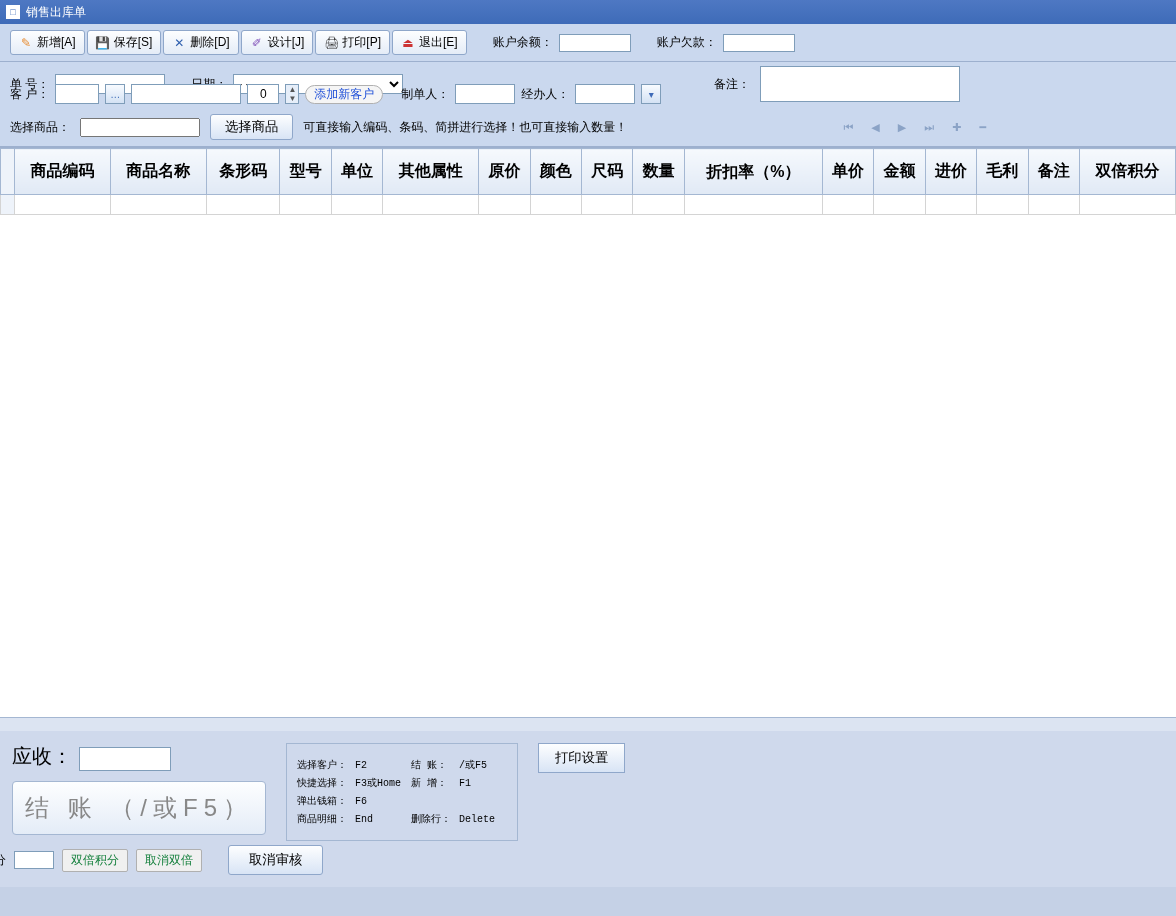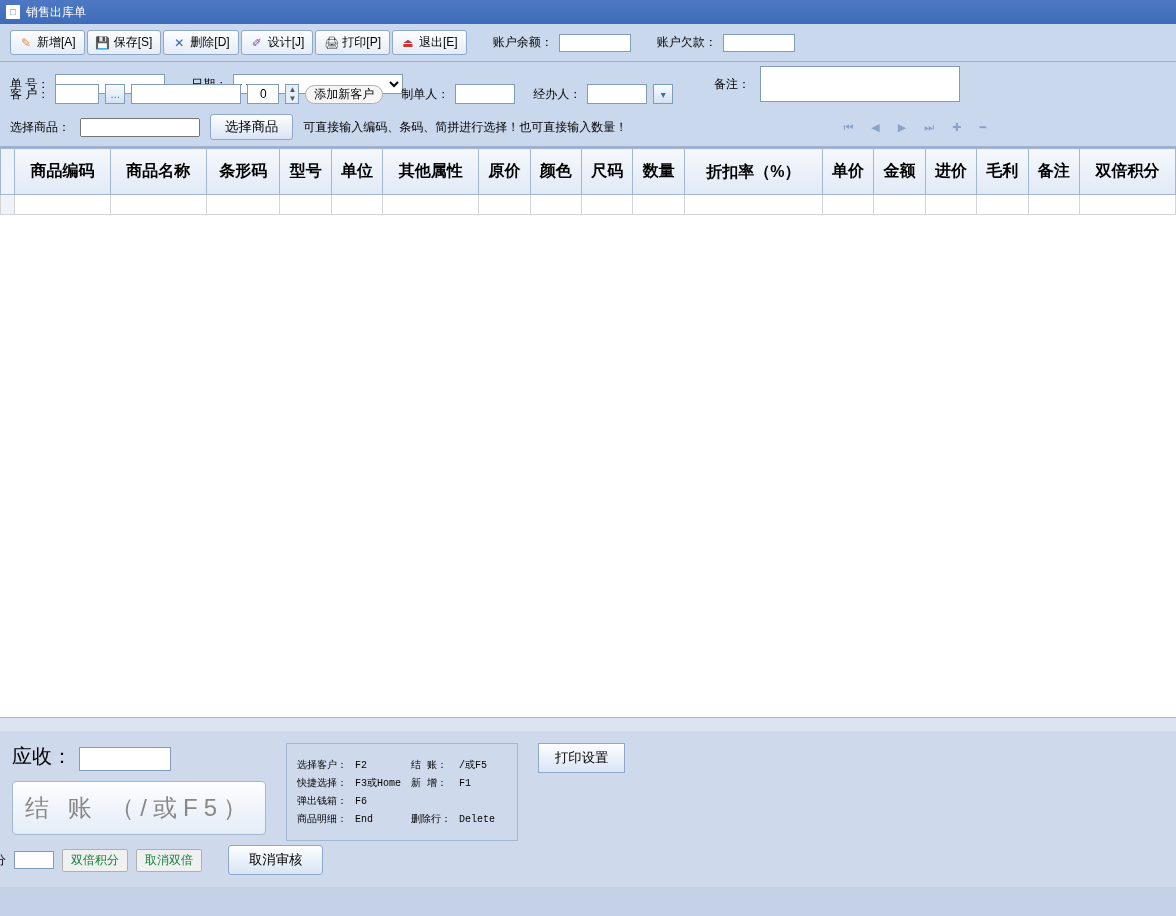--- a/index.html
+++ b/index.html
@@ -61,21 +61,21 @@
 .formrow {
   background: #CAD8EE;
   padding: 4px 10px;
   display: flex;
   align-items: center;
   gap: 6px;
 }
 .formrow label { white-space:nowrap; }
 .formrow input, .formrow select { height:20px; border:1px solid #7F9DB9; background:#fff; font-size:12px; }
 .formrow .disabled-btn {
-  border:1px solid #B0B0B0; color:#000000; background:#F5F5F5;
+  border:1px solid #B0B0B0; color:#1d4ed8; background:#F5F5F5;
   padding:0 8px; border-radius:10px;
 }
 .small-input { width:60px; }
 .mid-input { width:110px; }
 .date-select { width:170px; }
 .lookup-btn {
   width:20px; height:20px; border:1px solid #7F9DB9;
   background:linear-gradient(#F8FBFF,#D4E2F4);
   display:inline-flex;align-items:center;justify-content:center;
   font-size:10px; color:#3E6BB8; cursor:pointer;
@@ -227,21 +227,21 @@
   <span class="lookup-btn">…</span>
   <input class="mid-input" value="" style="">
   <input class="num-input" value="0" style="">
   <div class="spinner">
       <div>▲</div>
       <div>▼</div>
     </div>
   <span class="disabled-btn">添加新客户</span>
   <label style="margin-left:12px">制单人：</label>
   <input class="small-input" value="" style="">
-  <label style="margin-left:12px">经办人：</label>
+  <label style="margin-left:0">经办人：</label>
   <input class="small-input" value="" style="">
   <span class="lookup-btn">▾</span>
 </div>
 
 <div class="selectrow">
   <label>选择商品：</label>
   <input style="width: 120px;" value="">
   <button class="select-btn">选择商品</button>
   <span>可直接输入编码、条码、简拼进行选择！也可直接输入数量！</span>
   <div class="navicons">

